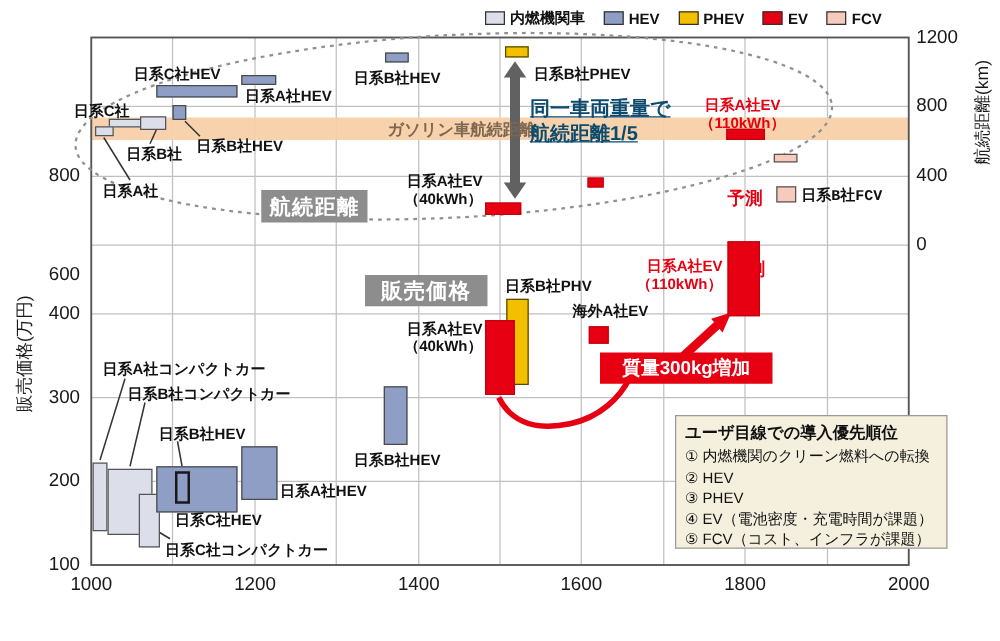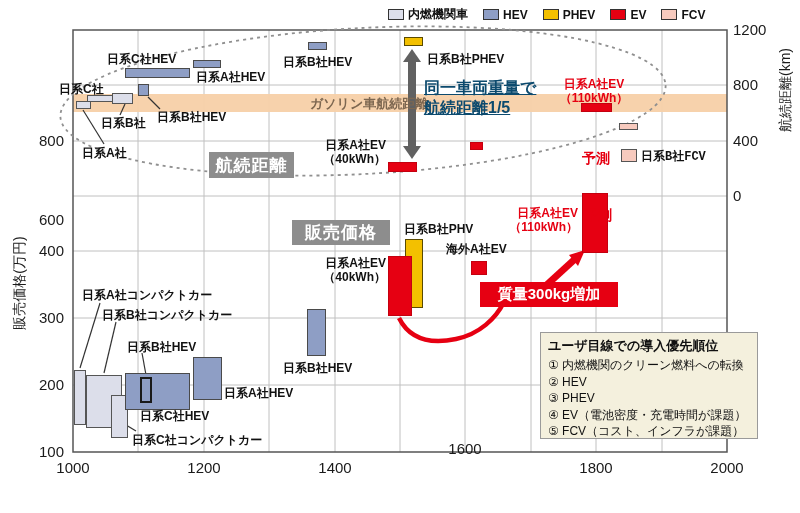--- a/index.html
+++ b/index.html
@@ -119,21 +119,21 @@
       <div class="tick y" style="left: 18px; top: 318px;">300</div>
       <div class="tick y" style="left: 18px; top: 385px;">200</div>
       <div class="tick y" style="left: 18px; top: 452px;">100</div>
       <div class="tick yr" style="left: 733px; top: 30px;">1200</div>
       <div class="tick yr" style="left: 733px; top: 85px;">800</div>
       <div class="tick yr" style="left: 733px; top: 141px;">400</div>
       <div class="tick yr" style="left: 733px; top: 196px;">0</div>
       <div class="tick x" style="left: 73px; top: 459px;">1000</div>
       <div class="tick x" style="left: 204px; top: 459px;">1200</div>
       <div class="tick x" style="left: 335px; top: 459px;">1400</div>
-      <div class="tick x" style="left: 465px; top: 440px;">1600</div>
+      <div class="tick x" style="left: 465px; top: 459px;">1600</div>
       <div class="tick x" style="left: 596px; top: 459px;">1800</div>
       <div class="tick x" style="left: 727px; top: 459px;">2000</div>
     </div>
   <div id="points">
       <div class="pt ice" title="日系C社 内燃機関車 航続距離" style="left: 87px; top: 95px; width: 43px; height: 7px;"></div>
       <div class="lbl" style="left: 59px; top: 82px;">日系C社</div>
       <div class="pt ice" title="日系B社 内燃機関車 航続距離" style="left: 112px; top: 93px; width: 21px; height: 11px;"></div>
       <div class="lbl" style="left: 101px; top: 116px;">日系B社</div>
       <div class="pt ice" title="日系A社 内燃機関車 航続距離" style="left: 76px; top: 101px; width: 15px; height: 8px;"></div>
       <div class="lbl" style="left: 82px; top: 146px;">日系A社</div>
@@ -171,21 +171,21 @@
       <div class="pt hev" title="日系A社HEV 販売価格" style="left: 193px; top: 357px; width: 29px; height: 43px;"></div>
       <div class="lbl" style="left: 224px; top: 386px;">日系A社HEV</div>
       <div class="pt hev" title="日系B社HEV 販売価格" style="left: 307px; top: 309px; width: 19px; height: 47px;"></div>
       <div class="lbl" style="left: 283px; top: 361px;">日系B社HEV</div>
       <div class="pt phev" title="日系B社PHV 販売価格" style="left: 405px; top: 239px; width: 18px; height: 69px;"></div>
       <div class="lbl" style="left: 404px; top: 222px;">日系B社PHV</div>
       <div class="pt ev" title="日系A社EV(40kWh) 販売価格" style="left: 388px; top: 256px; width: 24px; height: 60px;"></div>
       <div class="lbl" style="left: 310px; top: 256px; width: 76px; text-align: right;">日系A社EV
 （40kWh）</div>
       <div class="pt ev" title="海外A社EV 販売価格" style="left: 471px; top: 261px; width: 16px; height: 14px;"></div>
-      <div class="lbl" style="left: 446px; top: 242px;">海外A社EV</div>
+      <div class="lbl" style="left: 458px; top: 242px;">海外A社EV</div>
       <div class="pt ev" title="日系A社EV(110kWh) 販売価格 予測" style="left: 582px; top: 193px; width: 26px; height: 60px;"></div>
       <div class="lbl" style="left: 500px; top: 206px; width: 78px; text-align: right; color: rgb(230, 0, 18);">日系A社EV
 （110kWh）</div>
       <div class="tag" style="left: 578px; top: 171px; width: 40px;">予測</div>
     </div>
 
   <div class="bandtext">ガソリン車航続距離</div>
 
   <div class="graybox" style="left:209px;top:152px;width:85px;height:26px;">航続距離</div>
 

